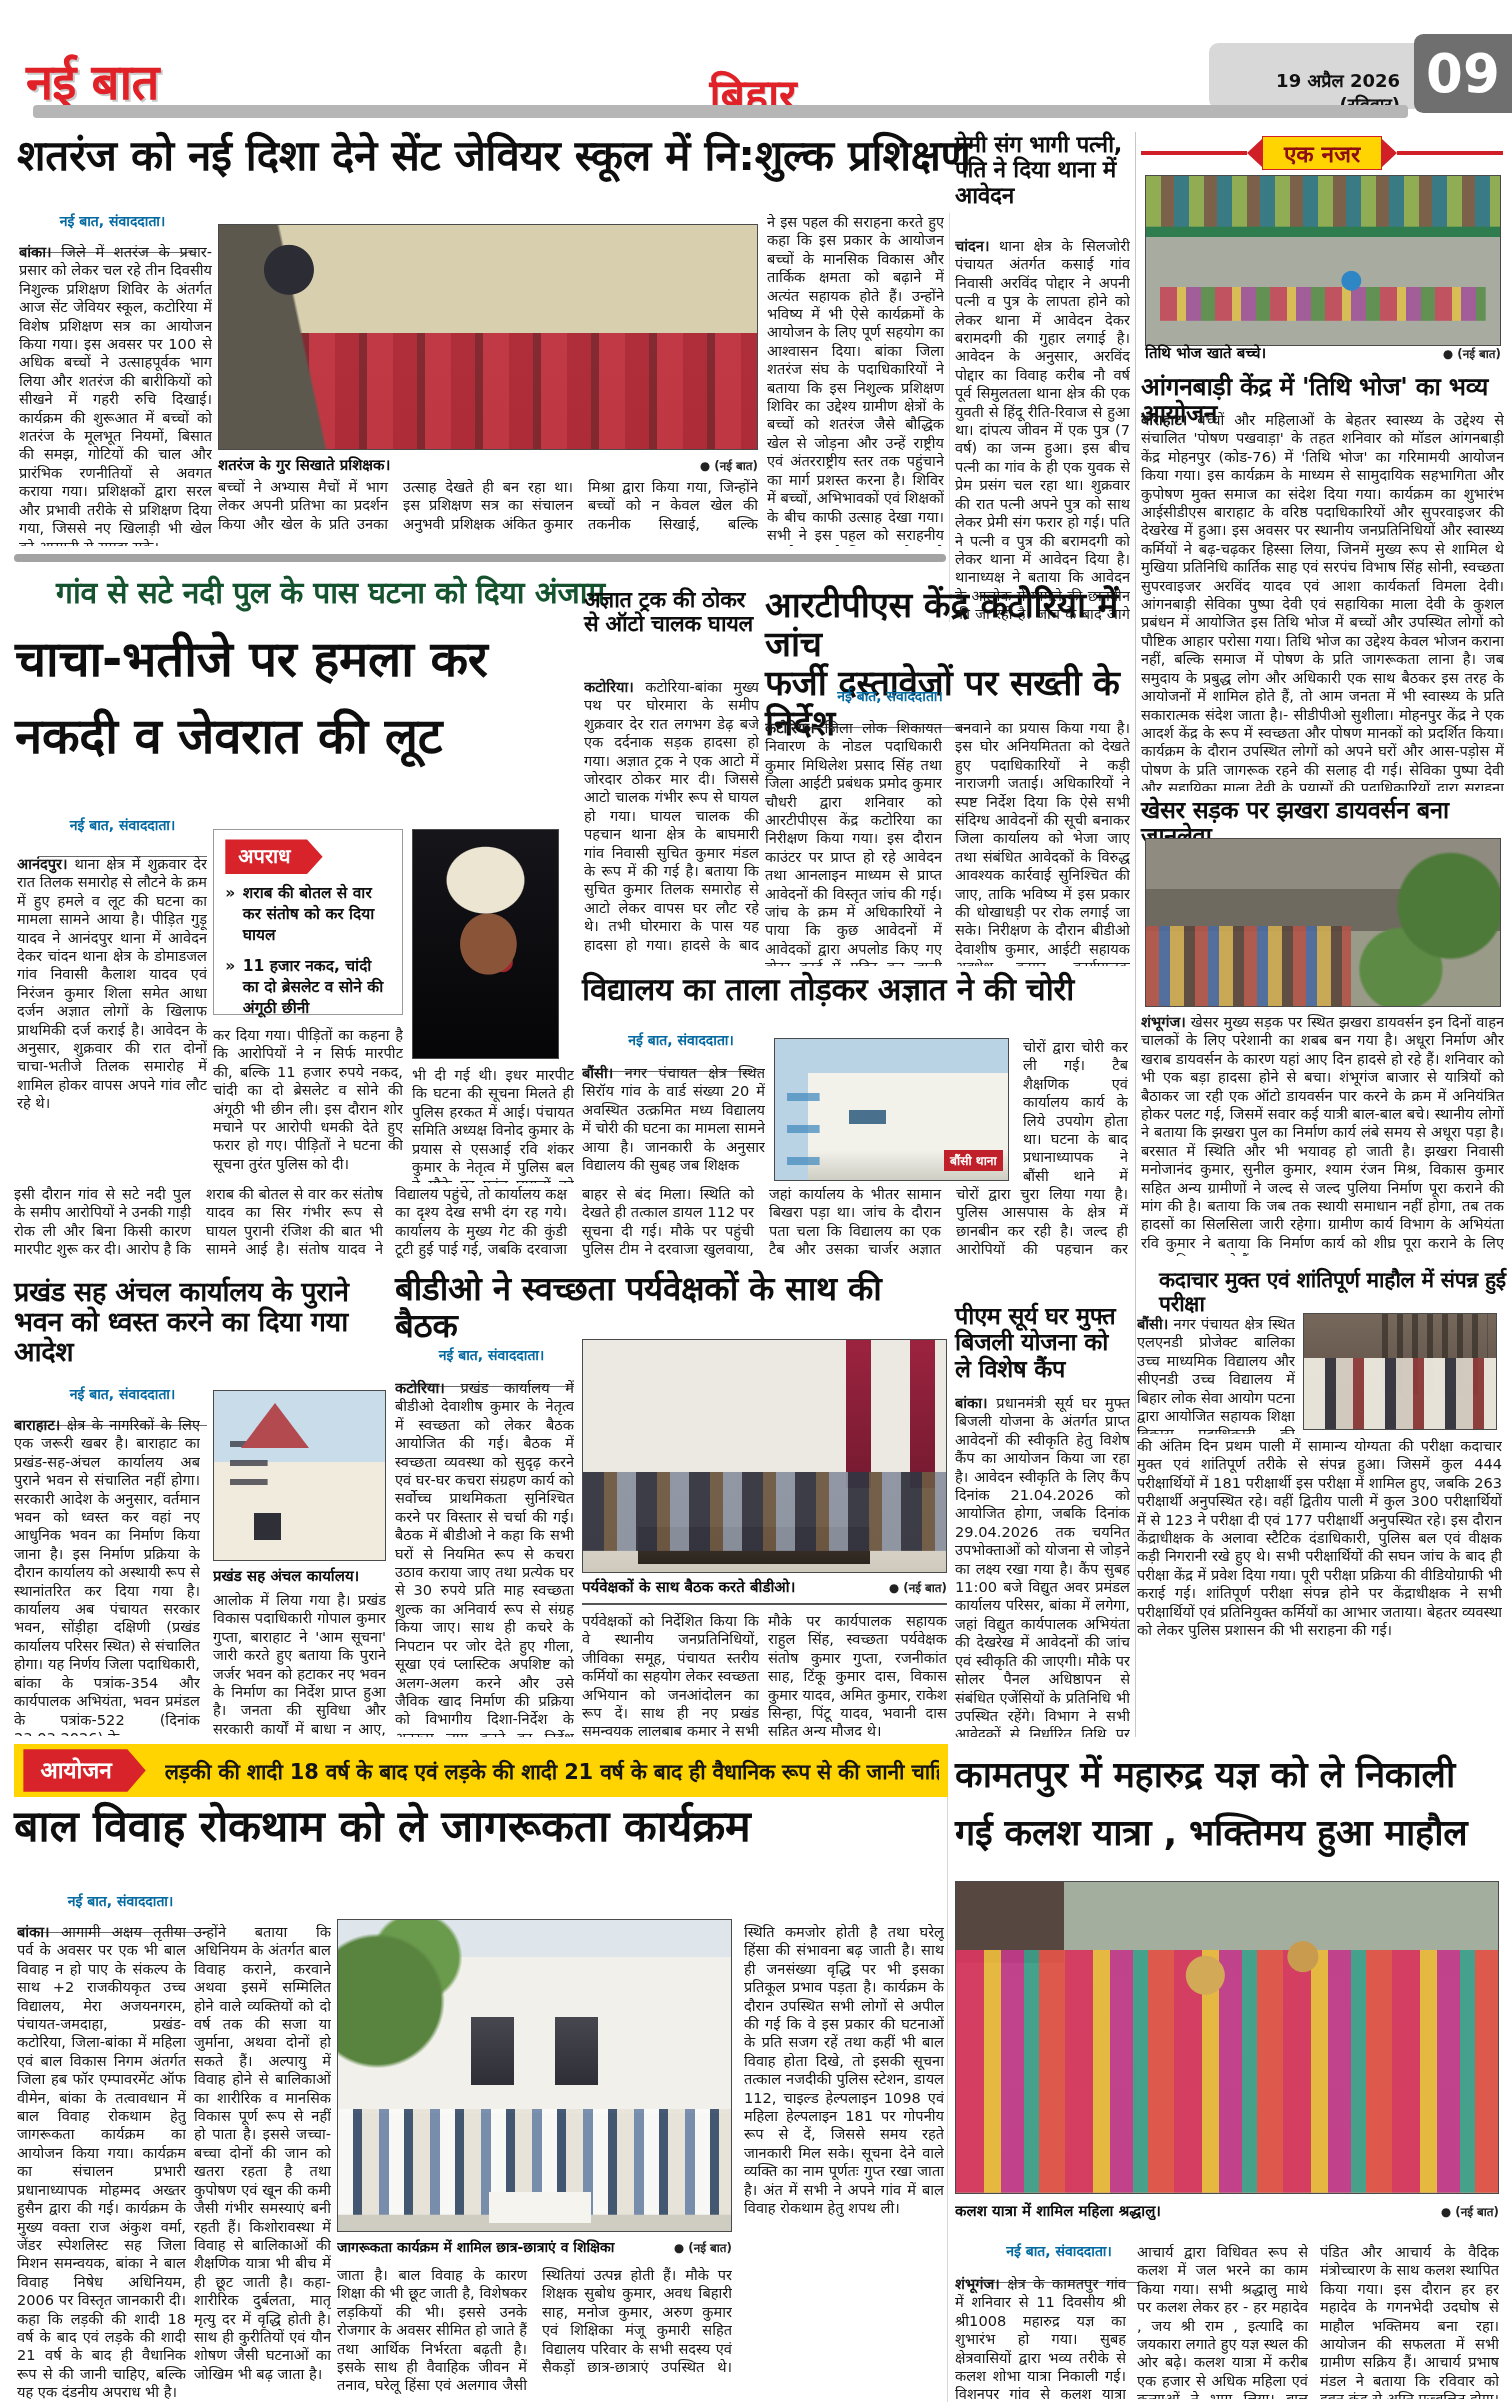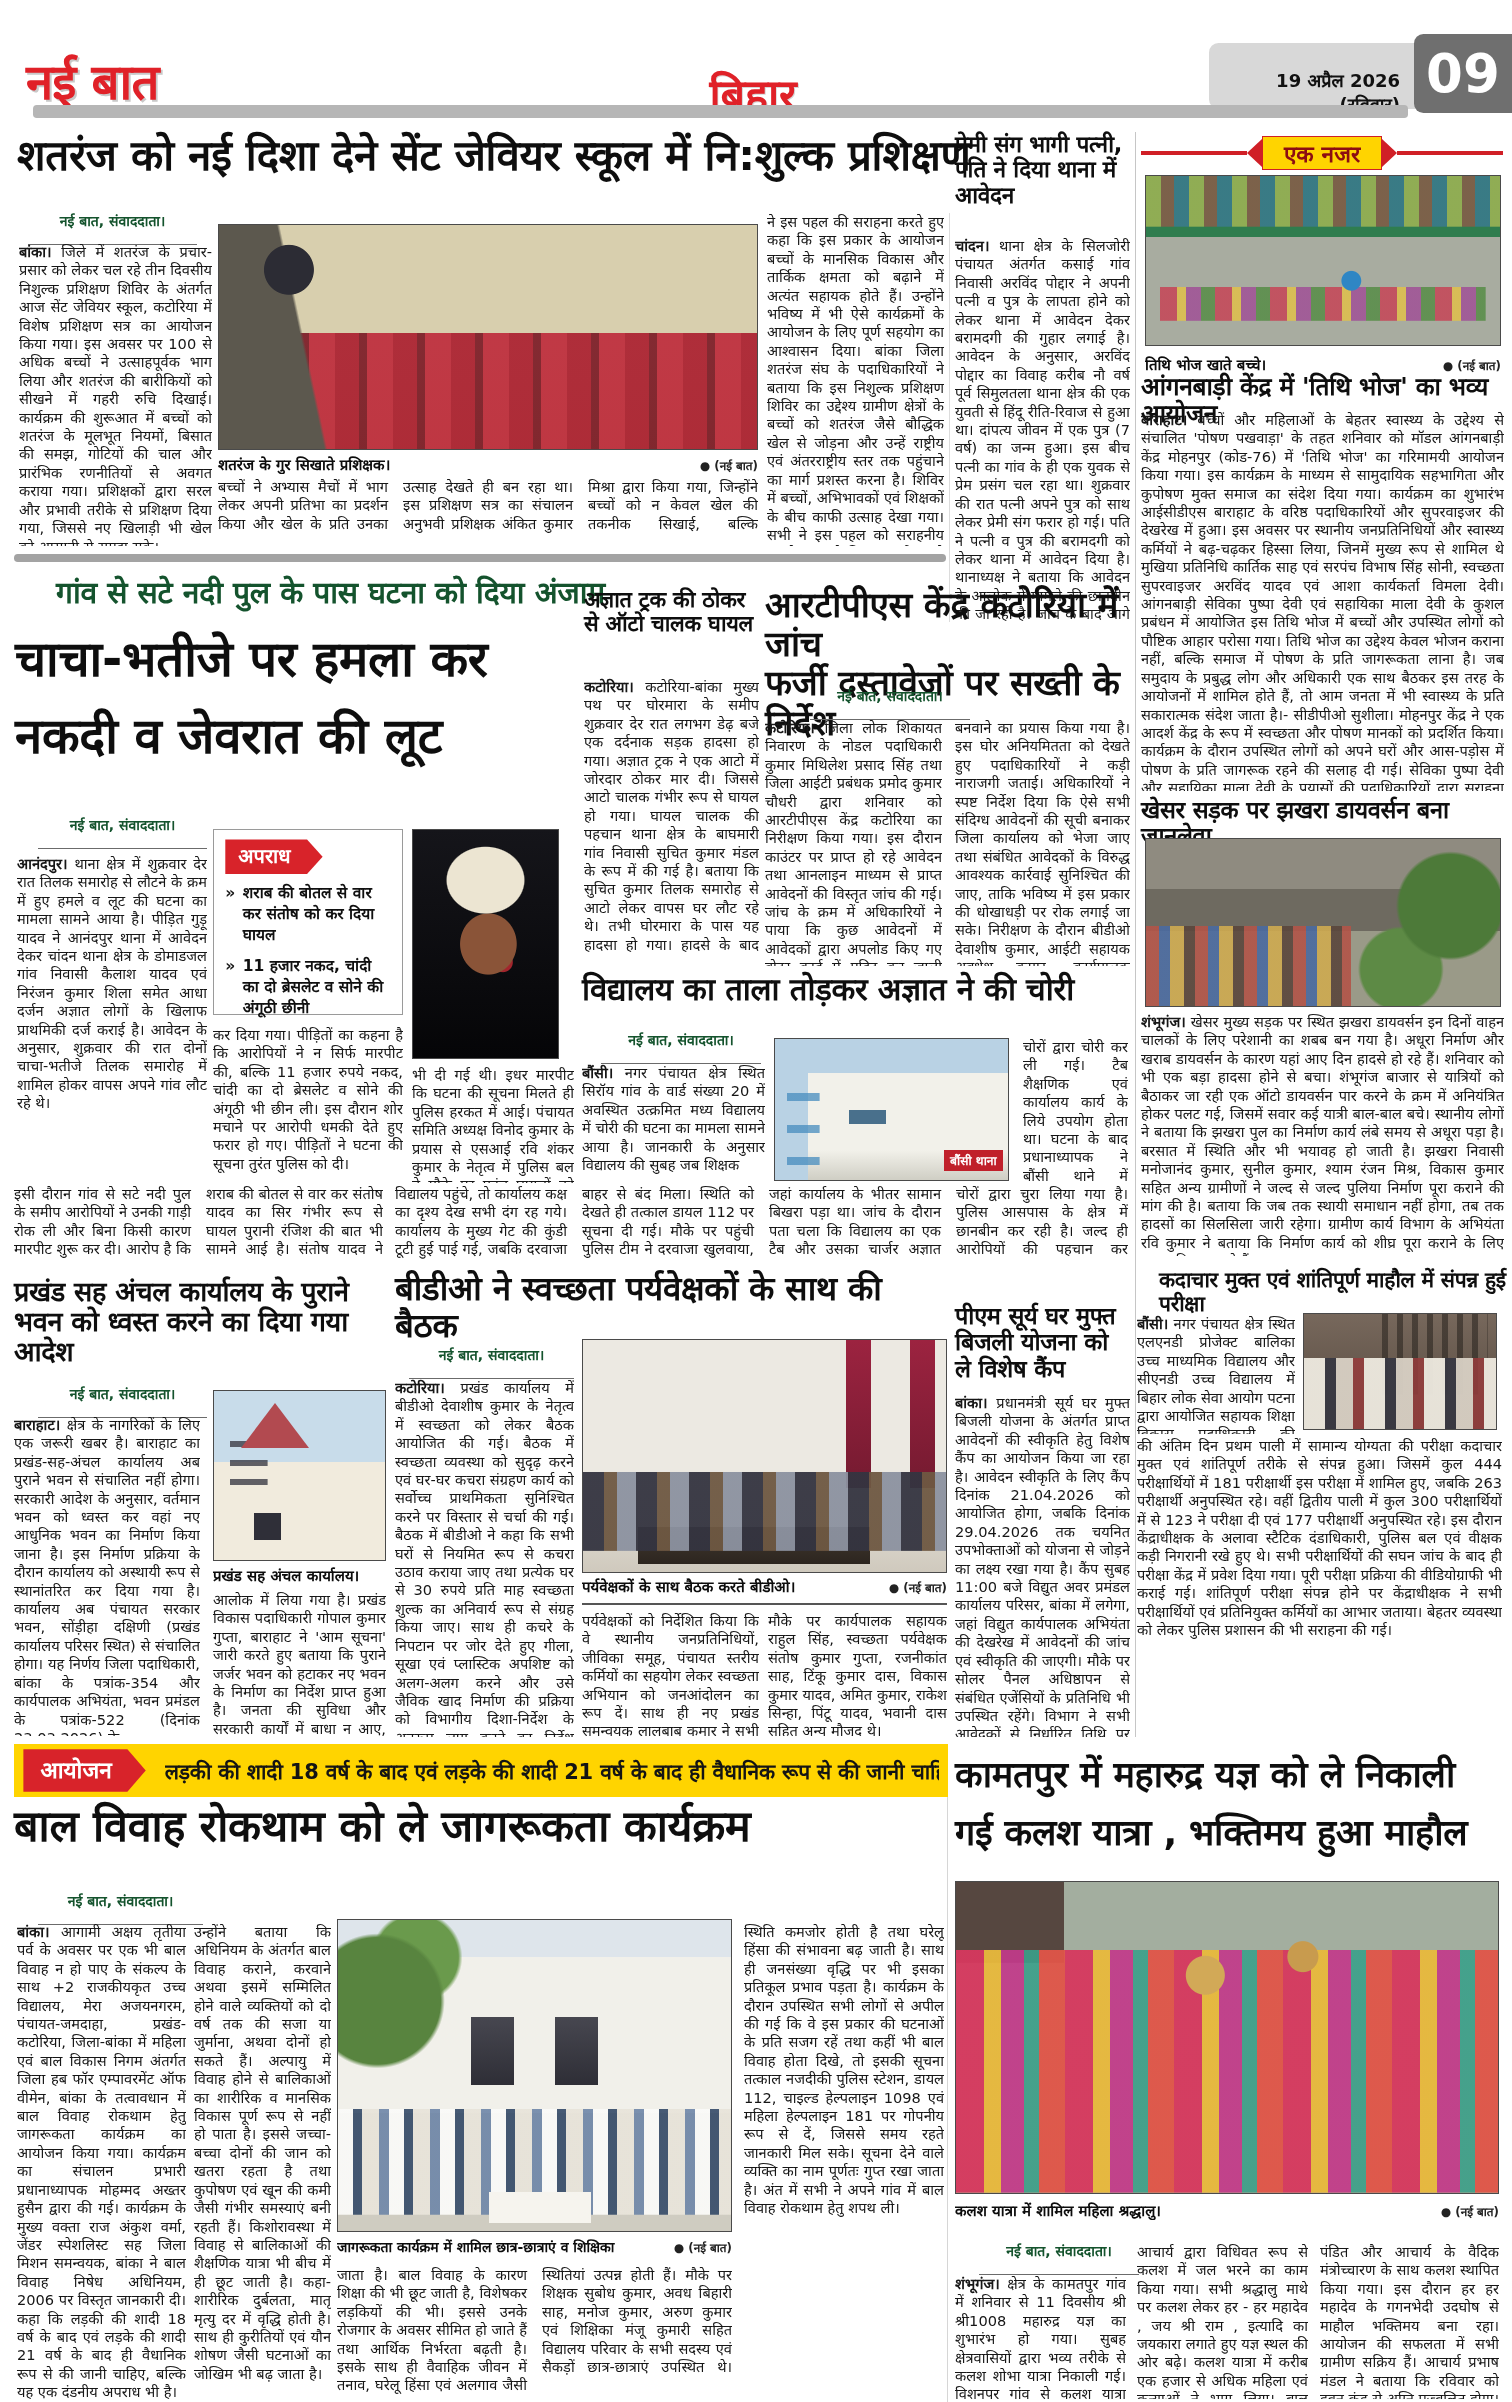--- a/index.html
+++ b/index.html
@@ -4,21 +4,21 @@
 <style>
   html,body{margin:0;padding:0;background:#e9e9e9;}
   #page{position:relative;width:1512px;height:2402px;background:#ffffff;margin:0 auto;
         font-family:"DejaVu Sans","Liberation Sans",sans-serif;color:#1b1b1b;overflow:hidden;
         border-right:1.9px solid #cfcfcf;border-bottom:1.9px solid #cfcfcf;}
   .abs{position:absolute;box-sizing:border-box;}
   .hl{font-weight:900;color:#0e0e0e;letter-spacing:-0.3px;line-height:1.12;}
   .kicker{font-weight:800;color:#14532d;letter-spacing:-0.2px;}
   .body{font-size:14.6px;line-height:18.4px;text-align:justify;overflow:hidden;color:#161616;}
   .dl{font-weight:800;}
-  .byline{font-weight:700;font-size:14px;text-align:center;border-bottom:1.9px solid #6b6b6b;padding-bottom:14px;color:#14532d;}
+  .byline{font-weight:700;font-size:14px;text-align:center;border-bottom:1.9px solid #6b6b6b;padding-bottom:22px;color:#0369a1;}
   .caption{font-weight:700;font-size:15px;color:#0c0c0c;white-space:nowrap;overflow:hidden;}
   .credit{font-size:11.8px;font-weight:700;color:#222;text-align:right;white-space:nowrap;}
   .caprow{display:flex;justify-content:space-between;align-items:baseline;}
   .cols2{column-count:2;column-gap:15px;}
   .cols3{column-count:3;column-gap:15px;}
   .cols4{column-count:4;column-gap:15px;}
   .vrule{background:#c6c6c6;width:0.9px;}
   .hbar{background:#a3a3a3;border-radius:3.8px;}
   .ph{border:0.9px solid #4a4a4a;overflow:hidden;background-repeat:no-repeat;}
   
@@ -155,21 +155,21 @@
   <div class="abs body" style="left:955px;top:237px;width:175px;height:386px;"><span class="dl">चांदन।</span> <span>थाना क्षेत्र के सिलजोरी पंचायत अंतर्गत कसाई गांव निवासी अरविंद पोद्दार ने अपनी पत्नी व पुत्र के लापता होने को लेकर थाना में आवेदन देकर बरामदगी की गुहार लगाई है। आवेदन के अनुसार, अरविंद पोद्दार का विवाह करीब नौ वर्ष पूर्व सिमुलतला थाना क्षेत्र की एक युवती से हिंदू रीति-रिवाज से हुआ था। दांपत्य जीवन में एक पुत्र (7 वर्ष) का जन्म हुआ। इस बीच पत्नी का गांव के ही एक युवक से प्रेम प्रसंग चल रहा था। शुक्रवार की रात पत्नी अपने पुत्र को साथ लेकर प्रेमी संग फरार हो गई। पति ने पत्नी व पुत्र की बरामदगी को लेकर थाना में आवेदन दिया है। थानाध्यक्ष ने बताया कि आवेदन के आलोक में मामले की छानबीन की जा रही है। जांच के बाद आगे की कार्रवाई की जाएगी। बताया जा रहा है कि पत्नी मायके से करीब 1500 रुपये भी लेकर गई है। घटना को लेकर गांव में चर्चा का बाजार गर्म है।</span></div>
 
   <div class="abs eknazar" style="left:1141px;top:137px;width:362px;height:32px;">
     <span class="hline"></span>
     <span class="tri l"></span>
     <span class="badge">एक नजर</span>
     <span class="tri r"></span>
     <span class="hline"></span>
   </div>
   <div class="abs ph ph-tithi" style="left:1145px;top:175px;width:356px;height:171px;"></div>
-  <div class="abs caprow" style="left:1145px;top:354px;width:356px;">
+  <div class="abs caprow" style="left:1145px;top:342px;width:356px;">
     <span class="caption">तिथि भोज खाते बच्चे।</span>
     <span class="credit">● (नई बात)</span>
   </div>
   <div class="abs hl" style="left:1141px;top:373px;width:362px;height:34px;font-size:24.5px;">आंगनबाड़ी केंद्र में 'तिथि भोज' का भव्य आयोजन</div>
   <div class="abs body" style="left:1141px;top:411px;width:363px;height:380px;"><span class="dl">बाराहाट।</span> <span>बच्चों और महिलाओं के बेहतर स्वास्थ्य के उद्देश्य से संचालित 'पोषण पखवाड़ा' के तहत शनिवार को मॉडल आंगनबाड़ी केंद्र मोहनपुर (कोड-76) में 'तिथि भोज' का गरिमामयी आयोजन किया गया। इस कार्यक्रम के माध्यम से सामुदायिक सहभागिता और कुपोषण मुक्त समाज का संदेश दिया गया। कार्यक्रम का शुभारंभ आईसीडीएस बाराहाट के वरिष्ठ पदाधिकारियों और सुपरवाइजर की देखरेख में हुआ। इस अवसर पर स्थानीय जनप्रतिनिधियों और स्वास्थ्य कर्मियों ने बढ़-चढ़कर हिस्सा लिया, जिनमें मुख्य रूप से शामिल थे मुखिया प्रतिनिधि कार्तिक साह एवं सरपंच विभाष सिंह सोनी, स्वच्छता सुपरवाइजर अरविंद यादव एवं आशा कार्यकर्ता विमला देवी। आंगनबाड़ी सेविका पुष्पा देवी एवं सहायिका माला देवी के कुशल प्रबंधन में आयोजित इस तिथि भोज में बच्चों और उपस्थित लोगों को पौष्टिक आहार परोसा गया। तिथि भोज का उद्देश्य केवल भोजन कराना नहीं, बल्कि समाज में पोषण के प्रति जागरूकता लाना है। जब समुदाय के प्रबुद्ध लोग और अधिकारी एक साथ बैठकर इस तरह के आयोजनों में शामिल होते हैं, तो आम जनता में भी स्वास्थ्य के प्रति सकारात्मक संदेश जाता है।- सीडीपीओ सुशीला। मोहनपुर केंद्र ने एक आदर्श केंद्र के रूप में स्वच्छता और पोषण मानकों को प्रदर्शित किया। कार्यक्रम के दौरान उपस्थित लोगों को अपने घरों और आस-पड़ोस में पोषण के प्रति जागरूक रहने की सलाह दी गई। सेविका पुष्पा देवी और सहायिका माला देवी के प्रयासों की पदाधिकारियों द्वारा सराहना की गई। यह आयोजन इस बात का प्रमाण है कि सरकारी योजनाओं और स्थानीय जनप्रतिनिधियों के आपसी तालमेल से जमीनी स्तर पर बड़े बदलाव लाए जा सकते हैं।</span></div>
 
   <div class="abs hl" style="left:1141px;top:797px;width:363px;height:36px;font-size:23.5px;">खेसर सड़क पर झखरा डायवर्सन बना जानलेवा</div>
   <div class="abs ph ph-diversion" style="left:1145px;top:838px;width:356px;height:169px;"></div>
   <div class="abs body" style="left:1141px;top:1013px;width:363px;height:243px;"><span class="dl">शंभूगंज।</span> <span>खेसर मुख्य सड़क पर स्थित झखरा डायवर्सन इन दिनों वाहन चालकों के लिए परेशानी का शबब बन गया है। अधूरा निर्माण और खराब डायवर्सन के कारण यहां आए दिन हादसे हो रहे हैं। शनिवार को भी एक बड़ा हादसा होने से बचा। शंभूगंज बाजार से यात्रियों को बैठाकर जा रही एक ऑटो डायवर्सन पार करने के क्रम में अनियंत्रित होकर पलट गई, जिसमें सवार कई यात्री बाल-बाल बचे। स्थानीय लोगों ने बताया कि झखरा पुल का निर्माण कार्य लंबे समय से अधूरा पड़ा है। बरसात में स्थिति और भी भयावह हो जाती है। झखरा निवासी मनोजानंद कुमार, सुनील कुमार, श्याम रंजन मिश्र, विकास कुमार सहित अन्य ग्रामीणों ने जल्द से जल्द पुलिया निर्माण पूरा कराने की मांग की है। बताया कि जब तक स्थायी समाधान नहीं होगा, तब तक हादसों का सिलसिला जारी रहेगा। ग्रामीण कार्य विभाग के अभियंता रवि कुमार ने बताया कि निर्माण कार्य को शीघ्र पूरा कराने के लिए प्रयास किए जा रहे हैं।</span></div>
 

